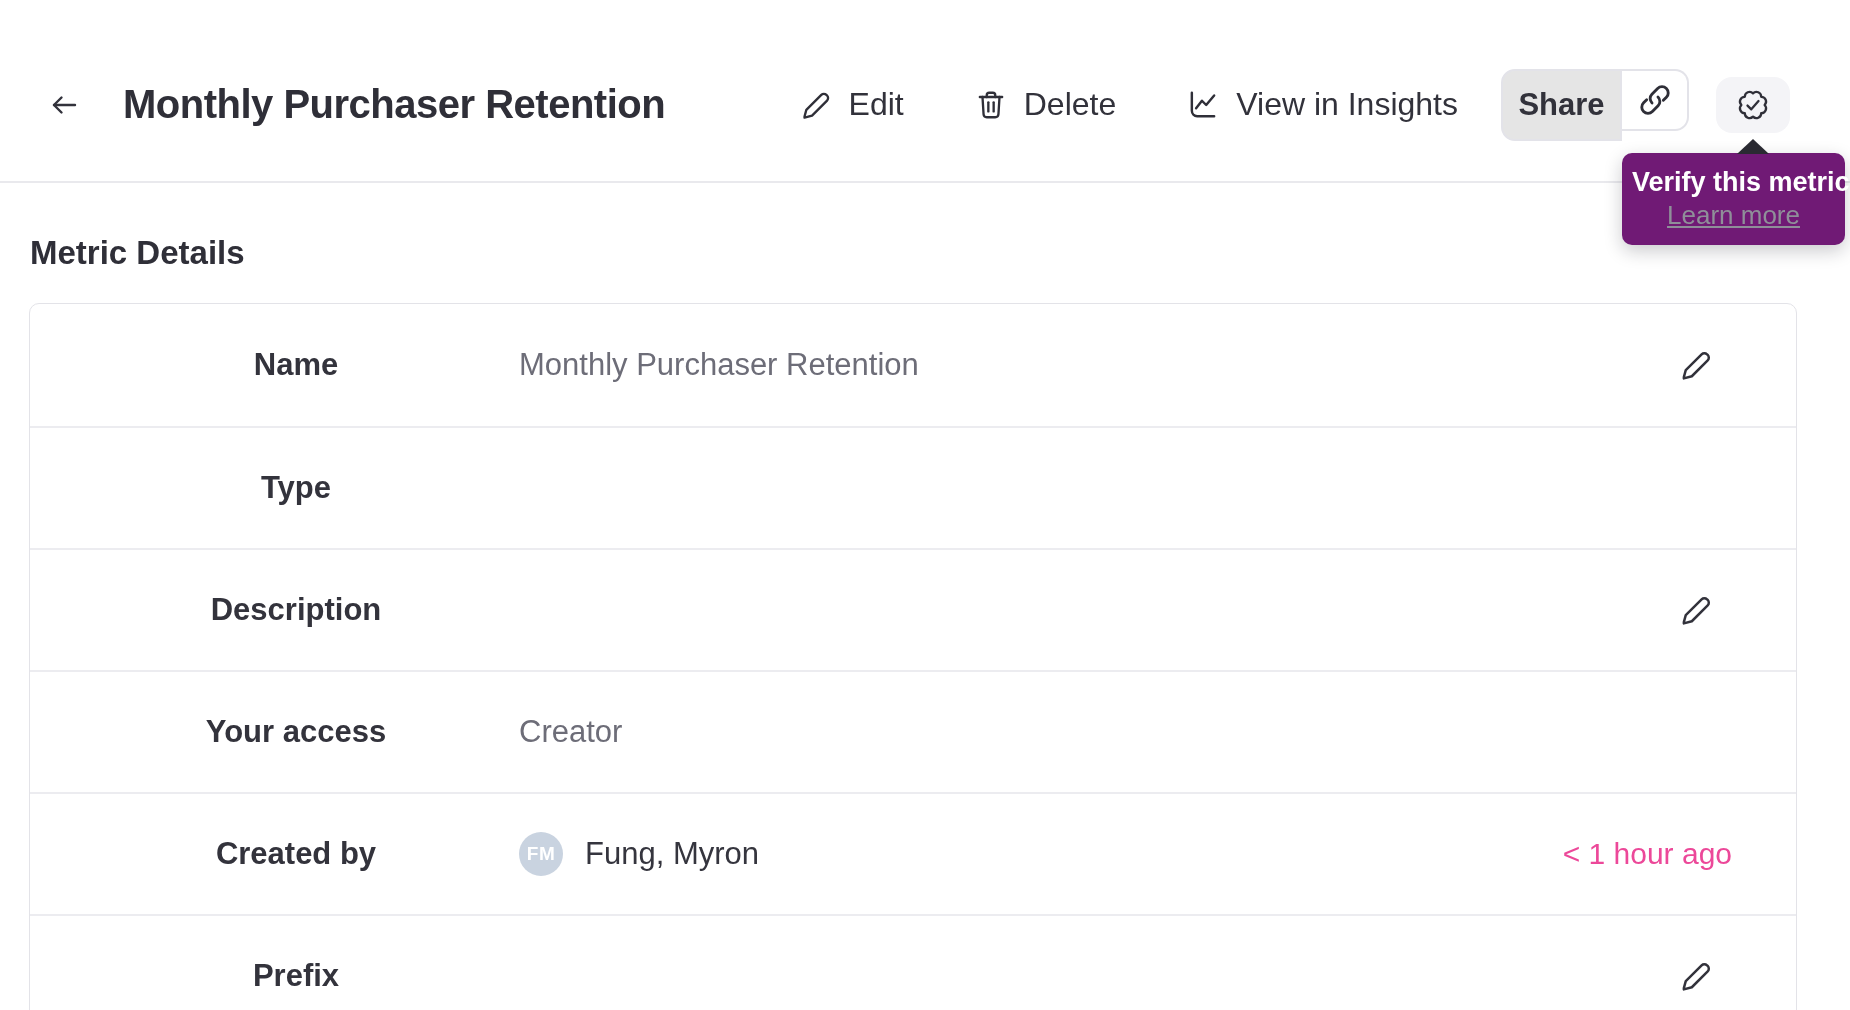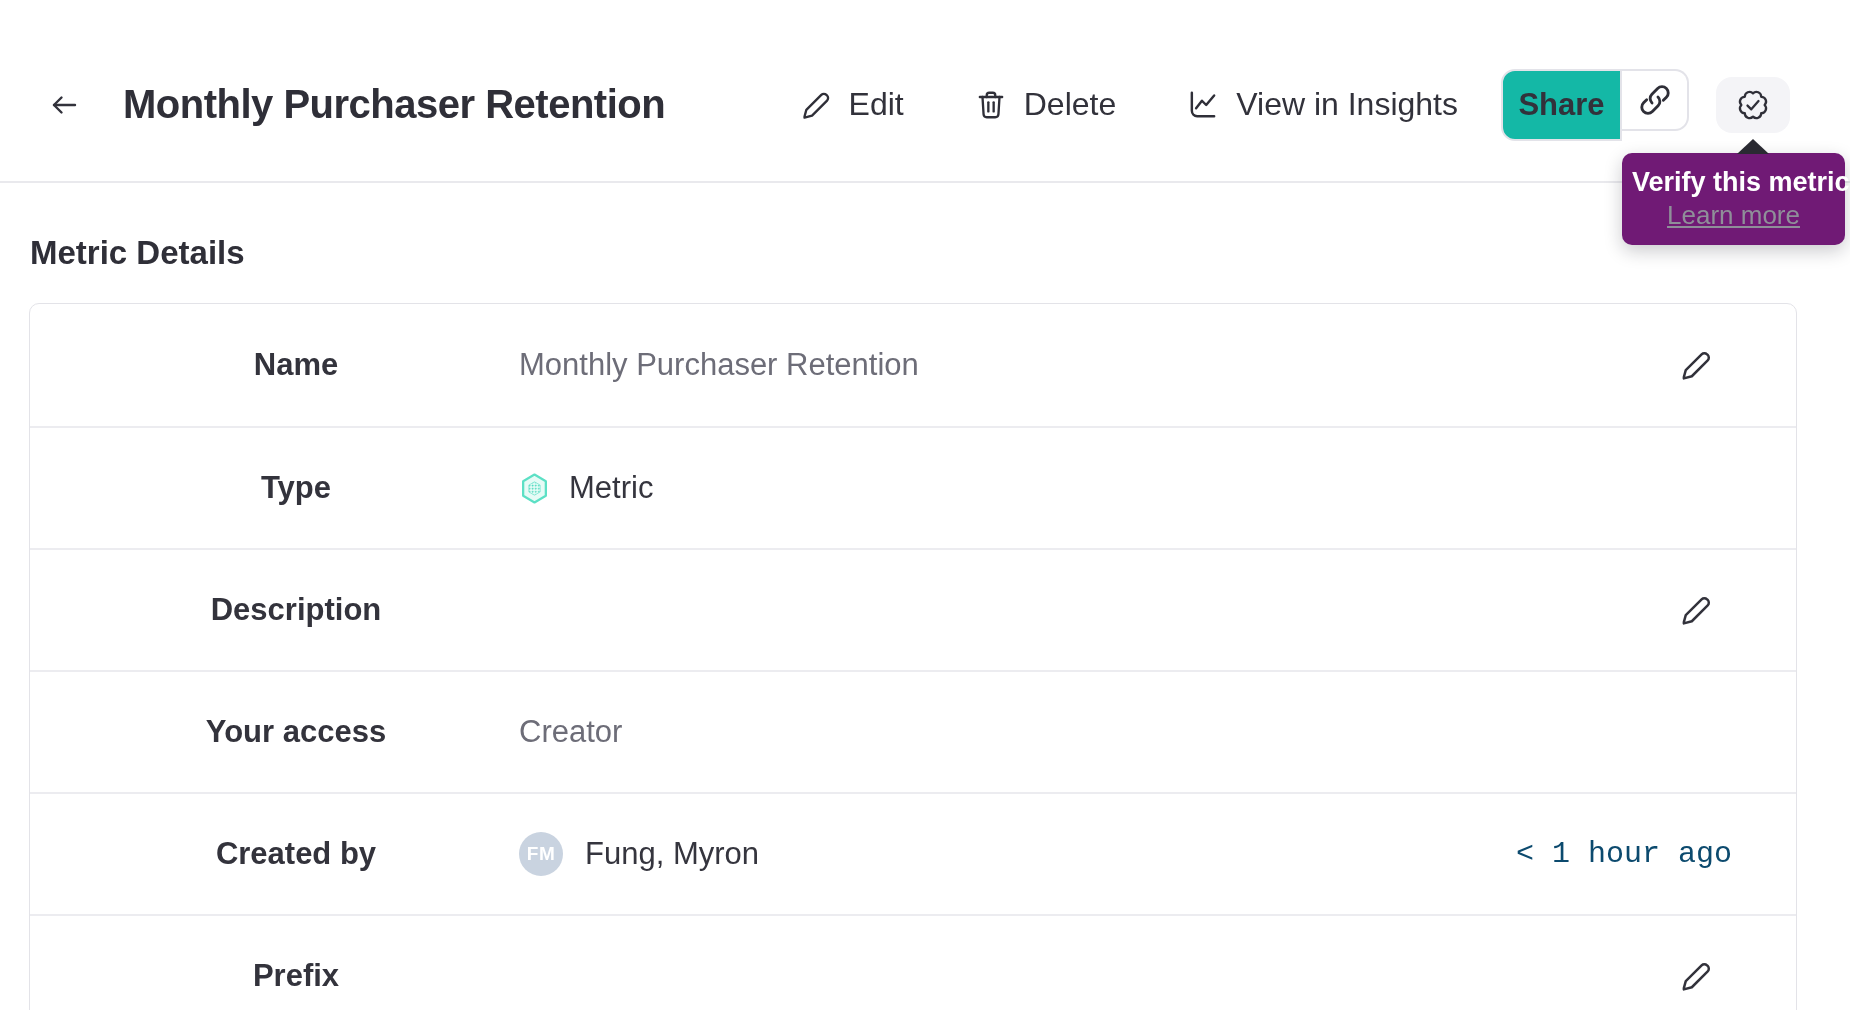--- a/index.html
+++ b/index.html
@@ -18,21 +18,21 @@
   .page-title {
     margin-left:43px; font-size:40px; font-weight:700; color:#2f2f38; letter-spacing:-0.5px; white-space:nowrap;
   }
   .header-spacer { flex:1; }
   .header-actions { display:flex; align-items:center; gap:70px; flex:none; }
   .icon-text-btn { display:flex; align-items:center; gap:16px; cursor:pointer; }
   .icon-text-btn .label { font-size:32px; font-weight:500; color:#32323b; white-space:nowrap; }
   .hdr-icon { width:34px; height:34px; color:#2f2f38; flex:none; }
   .split-group { display:flex; align-items:stretch; margin-left:-27px; }
   .share-btn {
-    width:121px; height:72px; background:#14b8a6; border:2px solid #e3e3e9;
+    width:121px; height:72px; background:#e5e5e5; border:2px solid #e3e3e9;
     border-radius:14px 0 0 14px; display:flex; align-items:center; justify-content:center;
     font-size:31px; font-weight:600; color:#32323b; cursor:pointer;
   }
   .link-btn {
     width:67px; height:62px; background:#fff; border:2px solid #e3e3e9; border-left:0;
     border-radius:0 14px 14px 0; display:flex; align-items:center; justify-content:center; cursor:pointer;
   }
   .badge-btn {
     margin-left:-43px; width:74px; height:56px; background:#f4f4f7; border:none; border-radius:16px;
     display:flex; align-items:center; justify-content:center; cursor:pointer;
@@ -68,21 +68,21 @@
   .type-icon { width:31px; height:33px; margin-right:19px; flex:none; }
   .avatar {
     width:44px; height:44px; border-radius:50%; background:#c9d3e0; flex:none;
     display:flex; align-items:center; justify-content:center;
     font-size:19px; font-weight:700; color:#ffffff; letter-spacing:.5px;
   }
   .avatar + .value-dark { margin-left:22px; }
   .row-right { flex:none; display:flex; align-items:center; }
   .pencil-btn { width:38px; height:38px; margin-right:17px; color:#32323b; cursor:pointer; display:flex; align-items:center; justify-content:center; }
   .pencil-btn svg { width:36px; height:36px; }
-  .timestamp { font-size:30px; color:#0c4a6e; white-space:nowrap;font-family:Liberation Mono, monospace; }
+  .timestamp { font-size:30px; color:#ec4899; white-space:nowrap; }
   svg { display:block; }
 </style>
 </head>
 <body>
 
 <div class="screen">
 
   <div class="header">
     <div class="back-btn">
       <svg width="32" height="32" viewBox="0 0 32 32" fill="none" stroke="#32323b" stroke-width="2.4" stroke-linecap="round" stroke-linejoin="round">
@@ -158,32 +158,20 @@
         <div class="pencil-btn">
           <svg viewBox="0 0 32 32" fill="none" stroke="currentColor" stroke-width="2.2" stroke-linecap="round" stroke-linejoin="round">
             <path d="M5.2 26.8l1.7-6.2L21 6.5c1.3-1.3 3.5-1.3 4.8 0l.6.6c1.3 1.3 1.3 3.5 0 4.8L12.3 26l-7.1 1.9z"></path>
           </svg>
         </div>
       </div>
     </div>
 
     <div class="detail-row">
       <div class="row-label">Type</div>
-      <div class="row-value">
-        <svg class="type-icon" viewBox="0 0 30 32">
-          <defs>
-            <pattern id="tealdots" width="3" height="3" patternUnits="userSpaceOnUse">
-              <circle cx="1.2" cy="1.2" r="0.85" fill="#4ad9bd"></circle>
-            </pattern>
-          </defs>
-          <path d="M15 2.5 26 9v14L15 29.5 4 23V9Z" fill="#e6fbf6" stroke="#5ce0c5" stroke-width="2.2" stroke-linejoin="round"></path>
-          <path d="M15 9.5 20.5 12.7v6.6L15 22.5 9.5 19.3v-6.6Z" fill="url(#tealdots)" stroke="#7fe6d2" stroke-width="0.8" stroke-linejoin="round"></path>
-        </svg>
-        <span class="value-dark">Metric</span>
-      </div>
       <div class="row-right"></div>
     </div>
 
     <div class="detail-row">
       <div class="row-label">Description</div>
       <div class="row-value">
         <span class="value-gray"></span>
       </div>
       <div class="row-right">
         <div class="pencil-btn">

